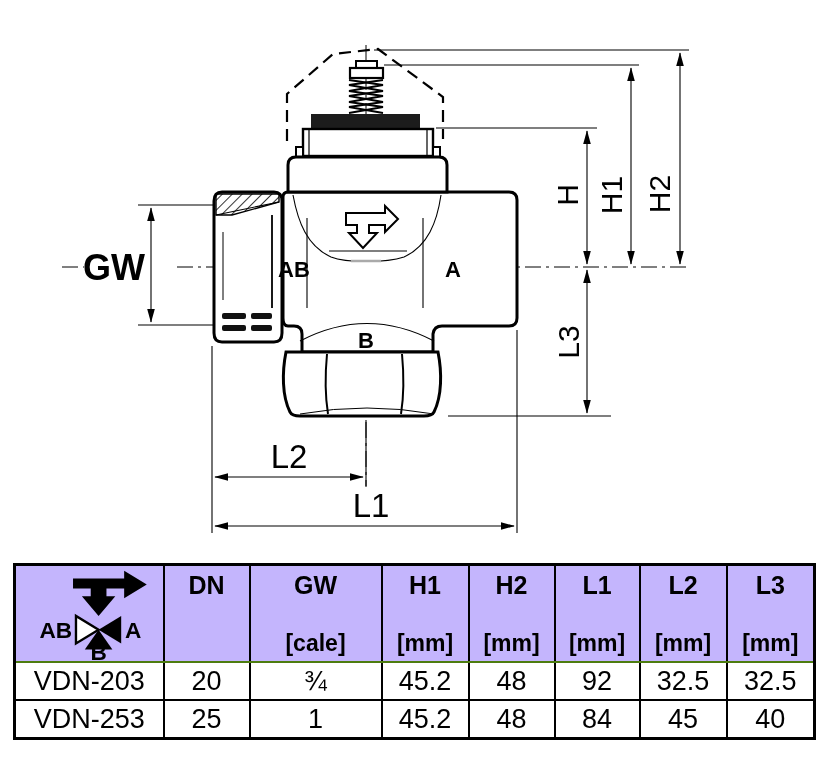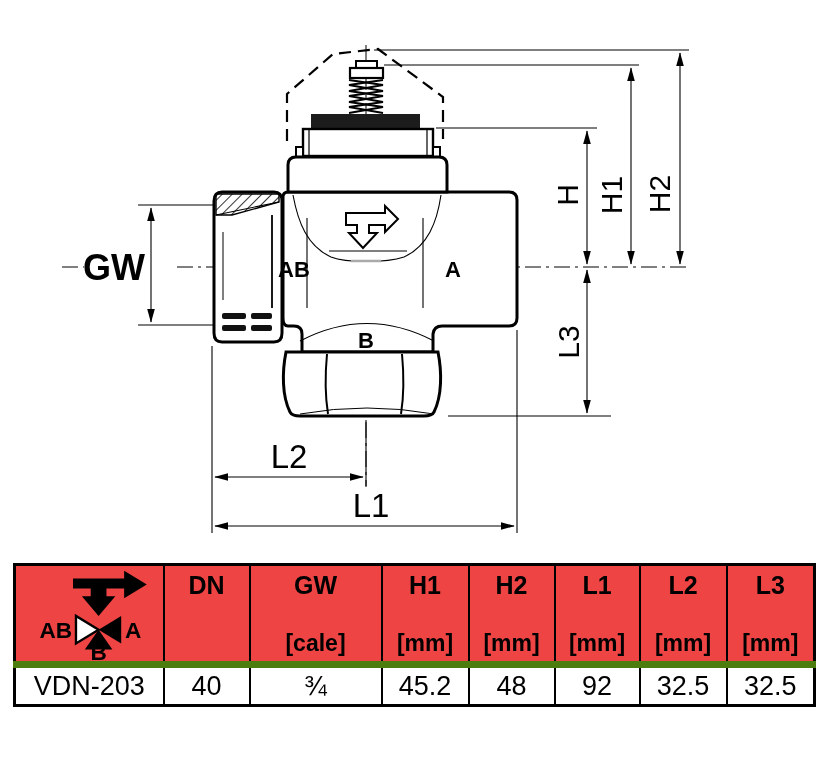--- a/index.html
+++ b/index.html
@@ -8,21 +8,21 @@
   .drawing-svg{position:absolute;left:0;top:0;}
   .dim-label{font-size:30px;fill:#000;}
   .dim-label-big{font-size:33px;fill:#000;}
   .dim-label-gw{font-size:36px;font-weight:bold;fill:#000;}
   .port-label{font-size:22px;font-weight:bold;fill:#000;}
   .spec-table{position:absolute;left:13px;top:563px;width:800px;
               border-collapse:collapse;table-layout:fixed;
               border:3px solid #000;background:#fff;}
   .spec-table th,.spec-table td{border:2px solid #000;text-align:center;
               padding:0;overflow:hidden;vertical-align:middle;}
-  .spec-table thead th{background:#ef4444;border-bottom:7px solid #4d7c0f;height:95px;}
+  .spec-table thead th{background:#c4b5fd;border-bottom:2px solid #4d7c0f;height:95px;}
   .hcell{display:flex;flex-direction:column;justify-content:space-between;
          height:84px;padding:5px 0 4px;}
   .hcell .lab{font-size:25px;font-weight:bold;line-height:26px;}
   .hcell .unit{font-size:23px;font-weight:bold;line-height:26px;}
   .spec-table tbody td{height:36px;font-size:27px;line-height:32px;background:#fff;margin-top:32px;}
   .symwrap{display:flex;align-items:center;justify-content:center;height:95px;}
   .symtext{font-size:23px;font-weight:bold;fill:#000;}
 </style>
 </head>
 <body>
@@ -196,23 +196,33 @@
           <div class="hcell">
               <span class="lab">L3</span>
           <span class="unit">[mm]</span>
             </div>
           </th>
       </tr>
     </thead>
     <tbody>
       <tr>
         <td>VDN-203</td>
-        <td>40</td>
+        <td>20</td>
         <td>¾</td>
         <td>45.2</td>
         <td>48</td>
         <td>92</td>
         <td>32.5</td>
         <td>32.5</td>
       </tr>
+      <tr>
+        <td>VDN-253</td>
+        <td>25</td>
+        <td>1</td>
+        <td>45.2</td>
+        <td>48</td>
+        <td>84</td>
+        <td>45</td>
+        <td>40</td>
+      </tr>
     </tbody>
   </table>
 </div>
 
 </body></html>

